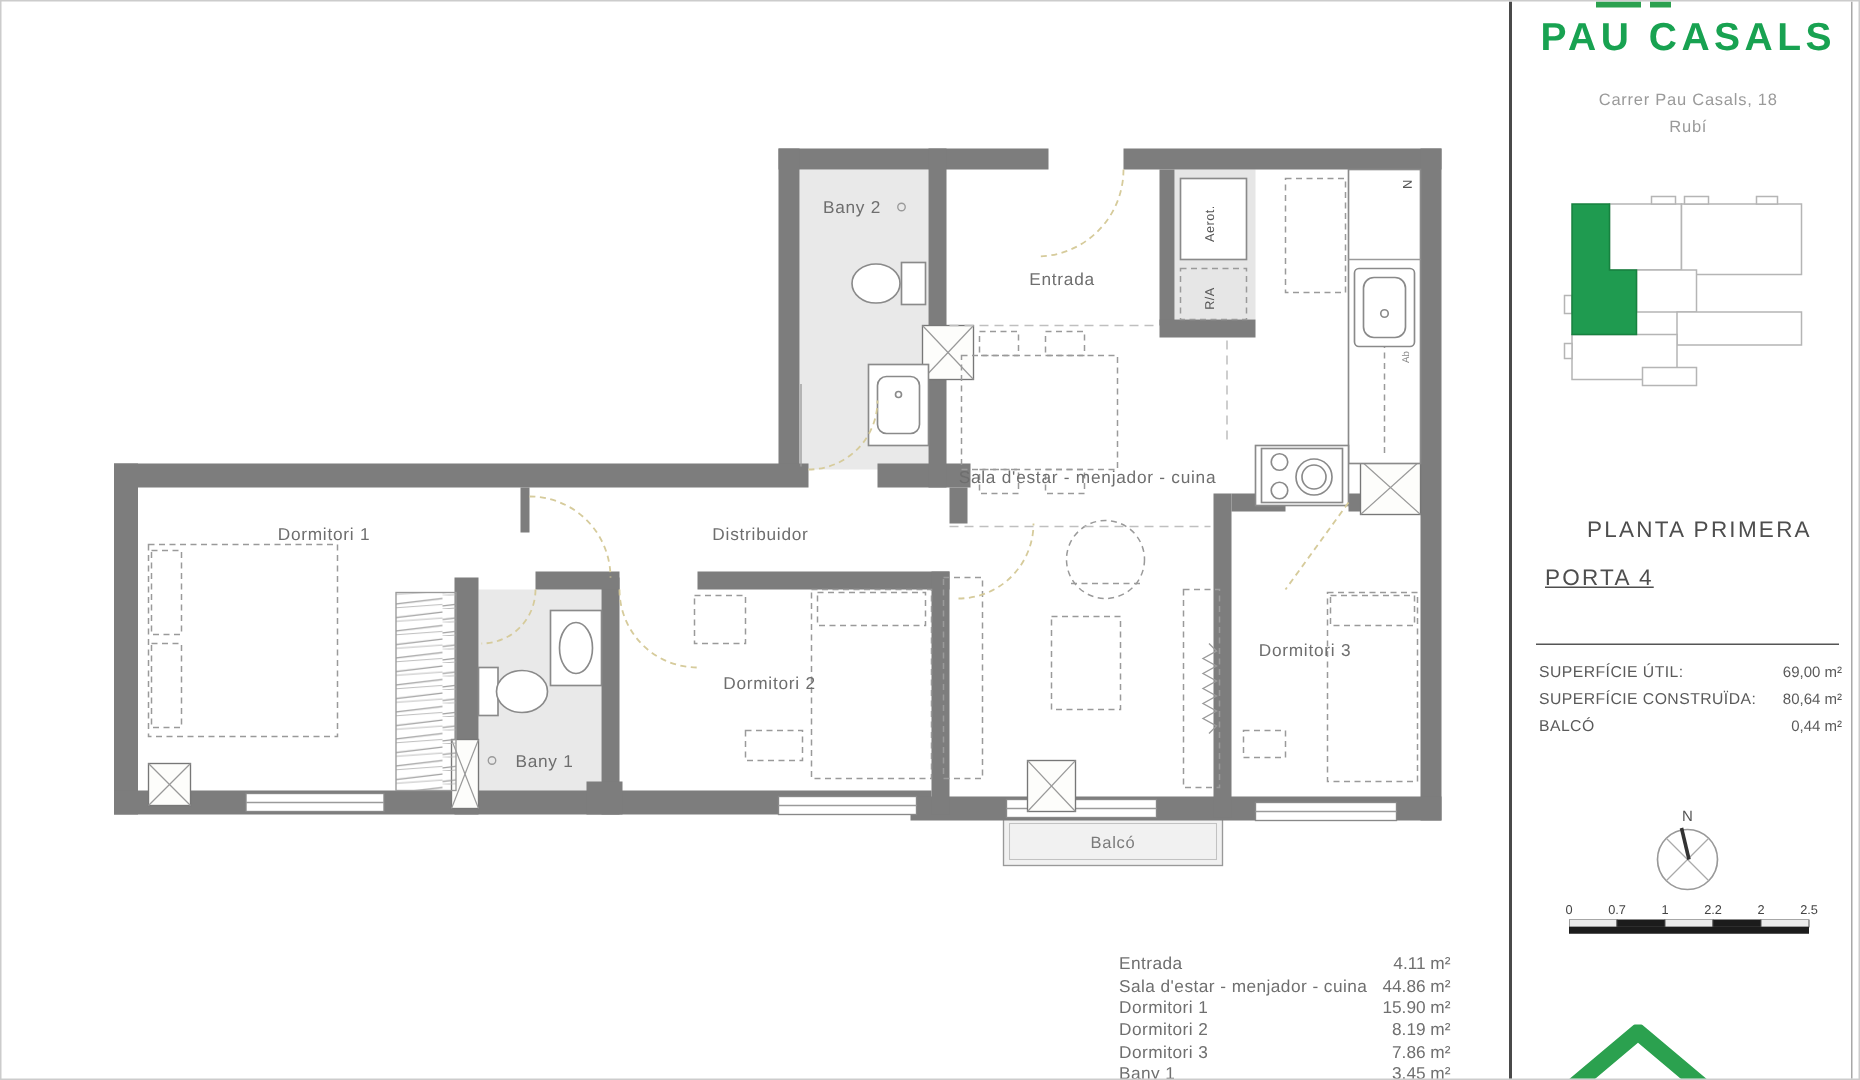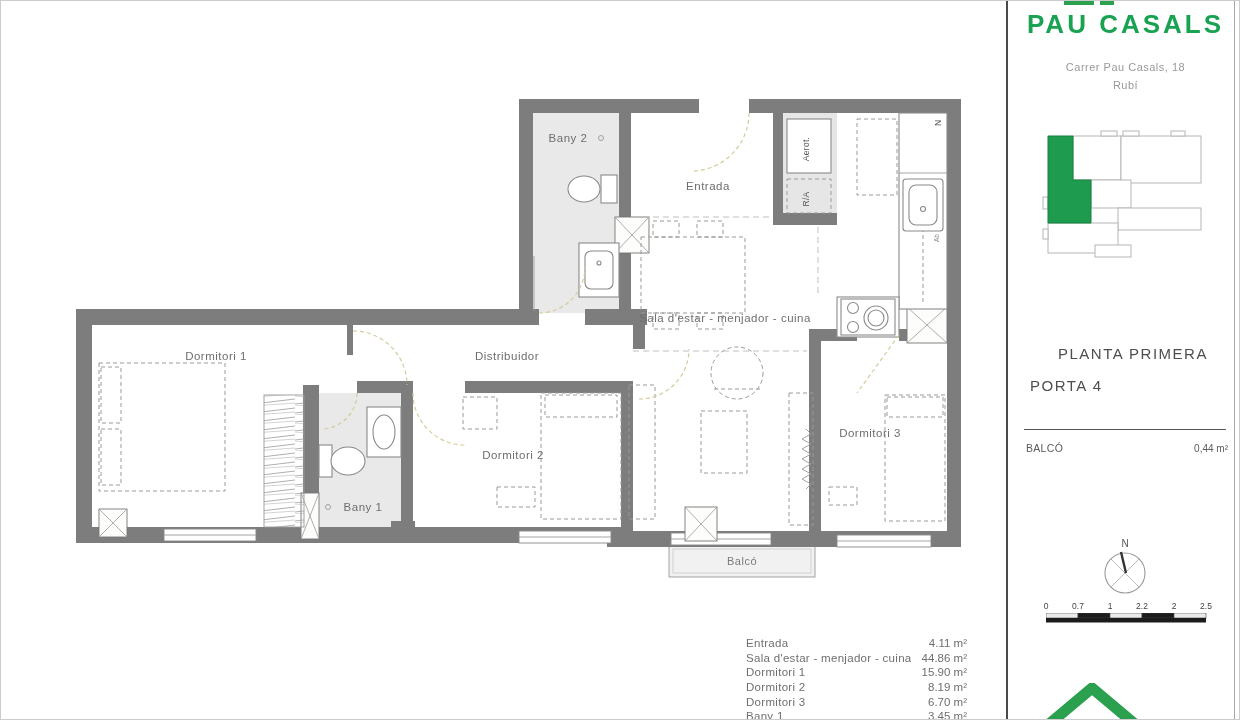--- a/index.html
+++ b/index.html
@@ -27,21 +27,21 @@
   .sidebar{position:absolute;left:1005px;top:0;width:235px;height:720px;border-left:2px solid #4a4a4a;}
   .sidebar .edge-line{position:absolute;right:8px;top:0;width:1px;height:720px;background:#a8a8a8;}
   .logo-cut{position:absolute;top:0;left:56px;height:4px;display:flex;gap:6px;}
   .logo-cut i{display:block;height:4px;background:#2ba14f;}
   .brand-title{position:absolute;top:8px;left:0;width:100%;text-align:center;
     color:#18a251;font-size:26px;font-weight:bold;letter-spacing:3px;}
   .addr{position:absolute;left:0;width:100%;text-align:center;color:#9a9a9a;font-size:11px;letter-spacing:0.5px;}
   .addr.l1{top:60px;} .addr.l2{top:78px;}
   .keyplan{position:absolute;left:34px;top:112px;}
   .floor-name{position:absolute;left:22px;top:344px;color:#4e4e4e;font-size:15px;letter-spacing:1.5px;margin-left:28px;}
-  .door-name{position:absolute;left:22px;top:376px;color:#4e4e4e;font-size:15px;letter-spacing:1.5px;}
+  .door-name{position:absolute;left:22px;top:376px;color:#4e4e4e;font-size:15px;letter-spacing:1.5px;text-decoration:underline;}
   .rule{position:absolute;left:16px;top:428px;width:202px;border-top:1.4px solid #555555;}
   .surf{position:absolute;left:18px;top:438px;width:202px;}
   .surf .row{display:flex;justify-content:space-between;height:18px;align-items:center;}
   .surf .row .k{color:#5a5a5a;font-size:10.5px;letter-spacing:0.3px;}
   .surf .row .v{color:#5a5a5a;font-size:10px;}
   .compass{position:absolute;left:77px;top:534px;}
   .scale-labels{position:absolute;left:38px;top:600px;width:162px;height:11px;}
   .scale-labels span{position:absolute;transform:translateX(-50%);font-size:8.5px;color:#444444;}
   .scalebar{position:absolute;left:38px;top:612px;}
   .chevron{position:absolute;left:36px;top:682px;}
@@ -259,20 +259,28 @@
       <path d="M6,23 L31,23 L31,67 L49,67 L49,110 L6,110 Z" fill="#1f9b50" stroke="#17813f" stroke-width="1"></path>
     </svg>
 
     <div class="floor-name">PLANTA PRIMERA</div>
     <div class="door-name">PORTA 4</div>
 
     <div class="rule"></div>
 
     <div class="surf">
       <div class="row">
+        <span class="k">SUPERFÍCIE ÚTIL:</span>
+        <span class="v">69,00 m²</span>
+      </div>
+      <div class="row">
+        <span class="k">SUPERFÍCIE CONSTRUÏDA:</span>
+        <span class="v">80,64 m²</span>
+      </div>
+      <div class="row">
         <span class="k">BALCÓ</span>
         <span class="v">0,44 m²</span>
       </div>
     </div>
 
     <svg class="compass" width="80" height="70" viewBox="0 0 80 70">
       <text x="40" y="12" text-anchor="middle" font-size="10" fill="#555">N</text>
       <circle cx="40" cy="38" r="20" fill="none" stroke="#999" stroke-width="1.1"></circle>
       <line x1="26" y1="24" x2="54" y2="52" stroke="#aaa" stroke-width="0.8"></line>
       <line x1="54" y1="24" x2="26" y2="52" stroke="#aaa" stroke-width="0.8"></line>
@@ -313,21 +321,21 @@
     <div class="row">
       <span class="k">Dormitori 1</span>
       <span class="v">15.90 m²</span>
     </div>
     <div class="row">
       <span class="k">Dormitori 2</span>
       <span class="v">8.19 m²</span>
     </div>
     <div class="row">
       <span class="k">Dormitori 3</span>
-      <span class="v">6.70 m²</span>
+      <span class="v">7.86 m²</span>
     </div>
     <div class="row">
       <span class="k">Bany 1</span>
       <span class="v">3.45 m²</span>
     </div>
   </div>
 
 </div>
 
 </body></html>

